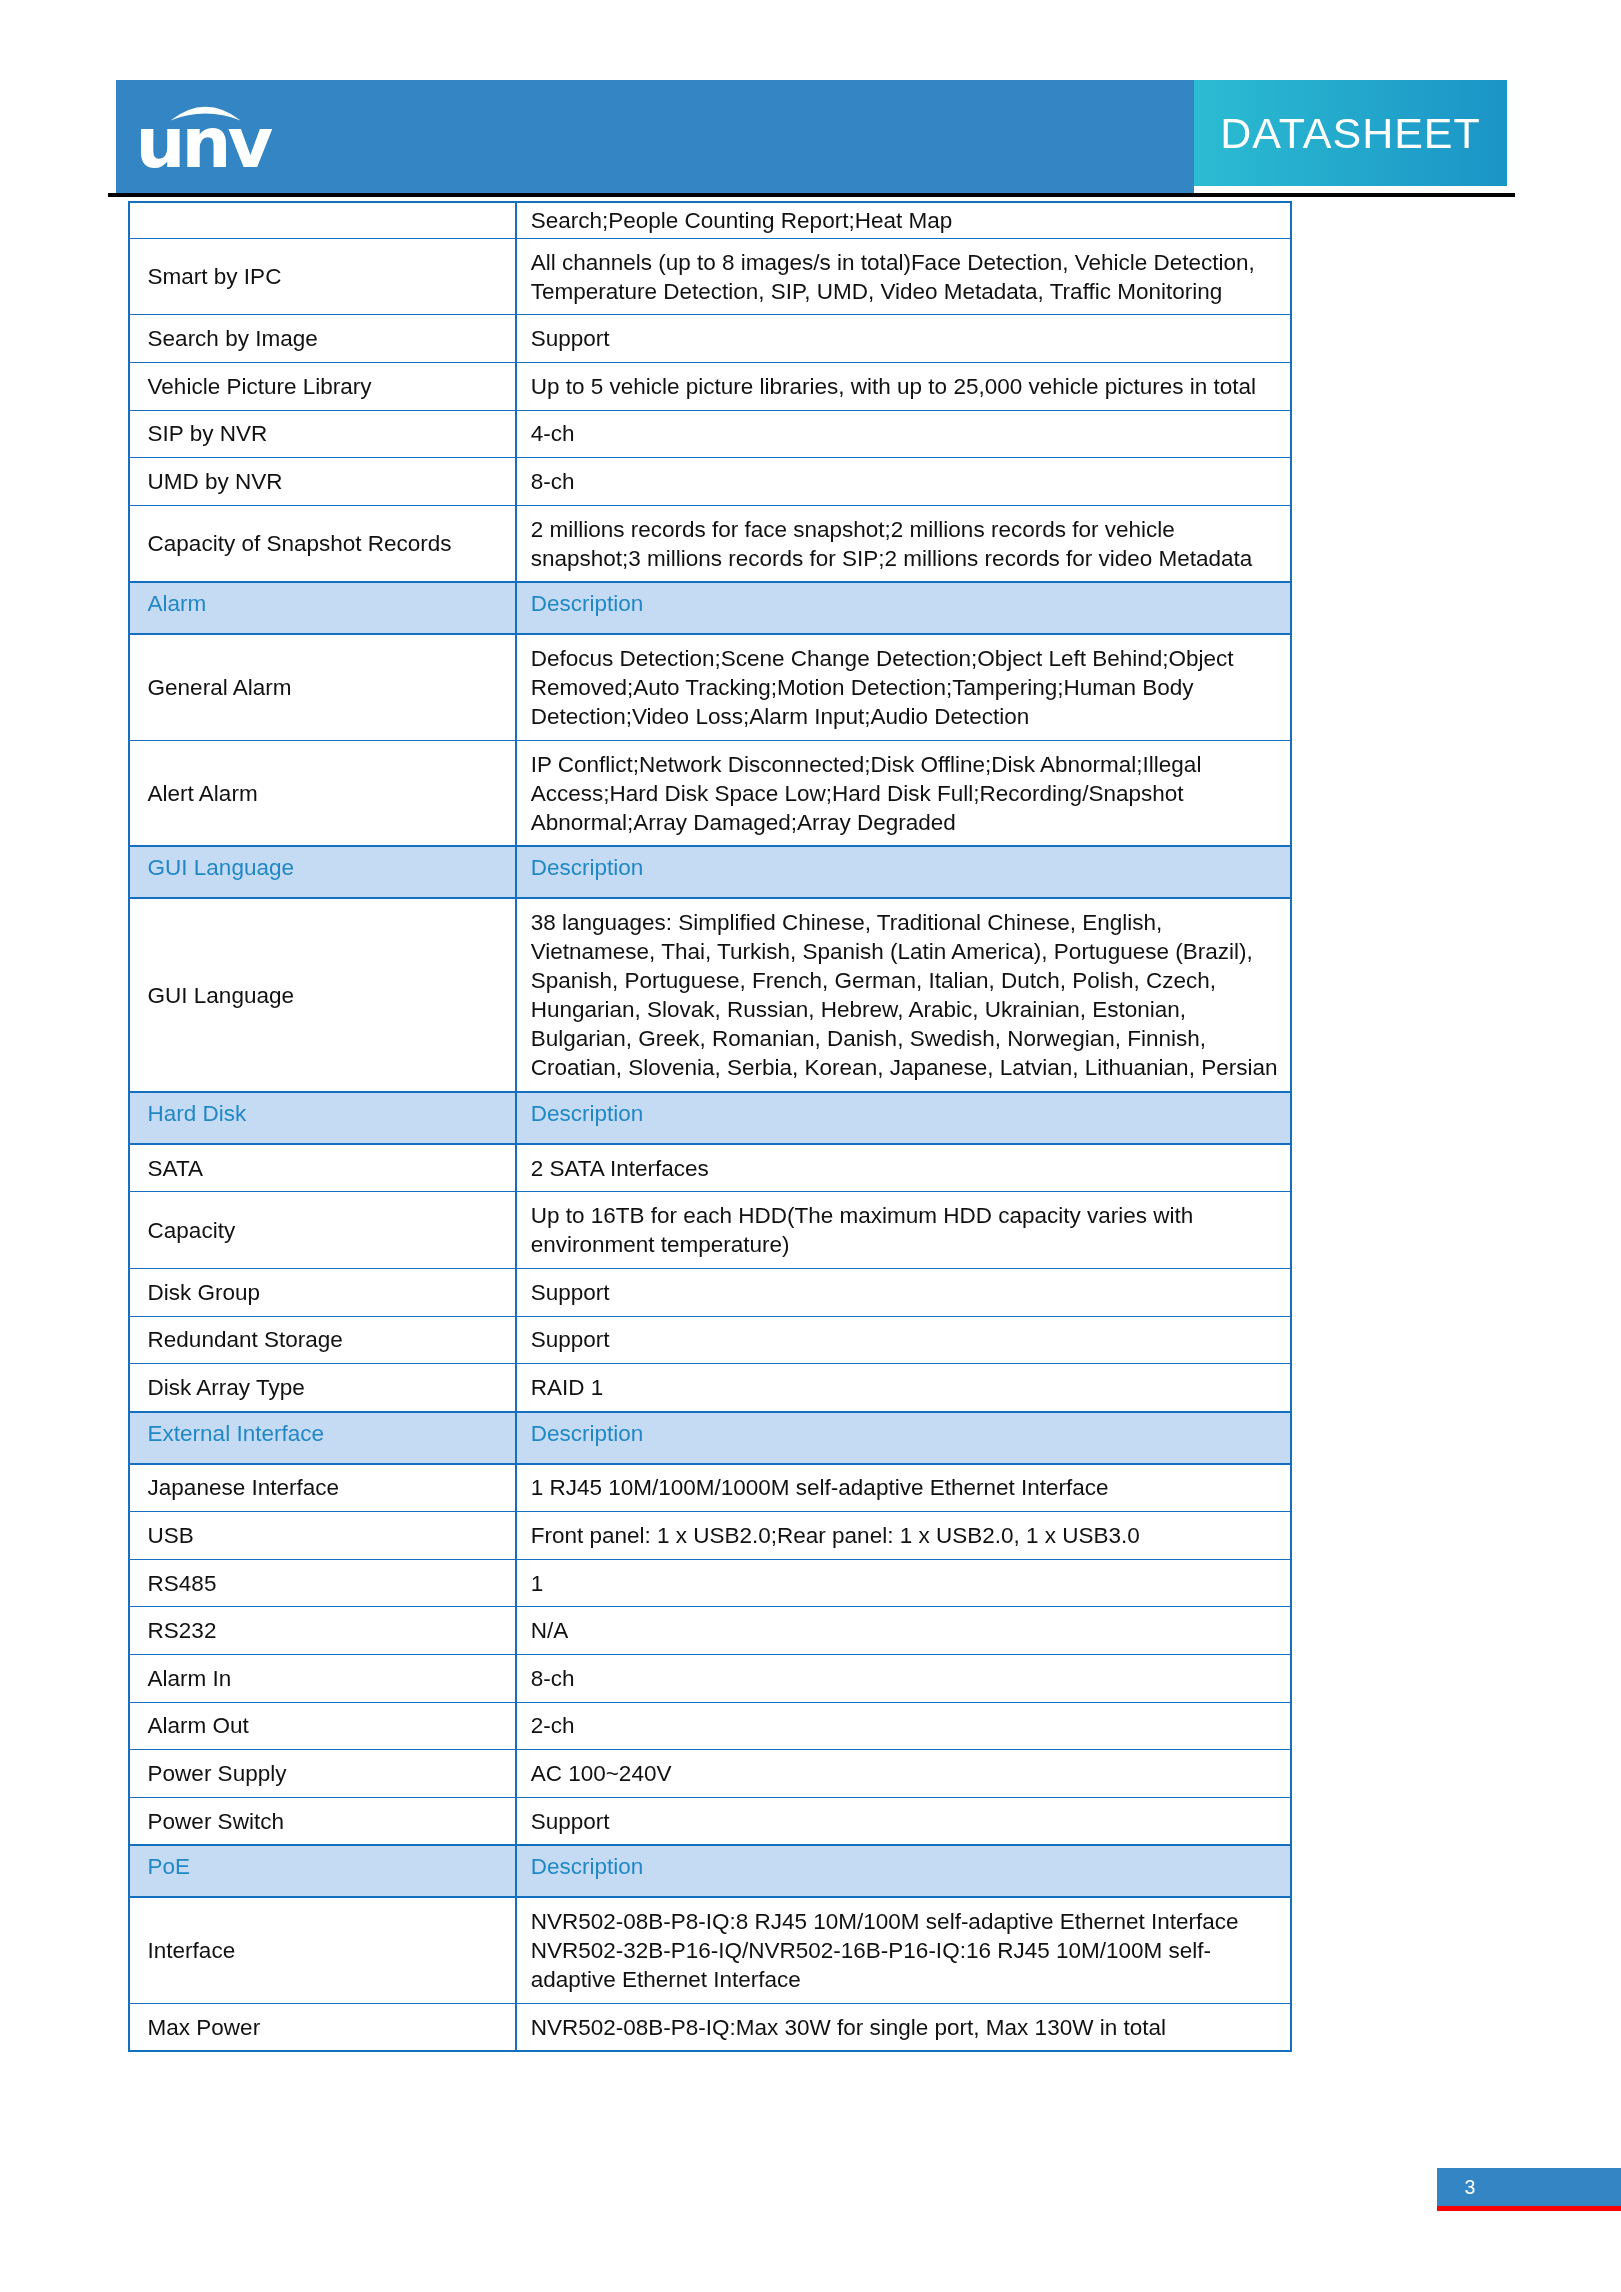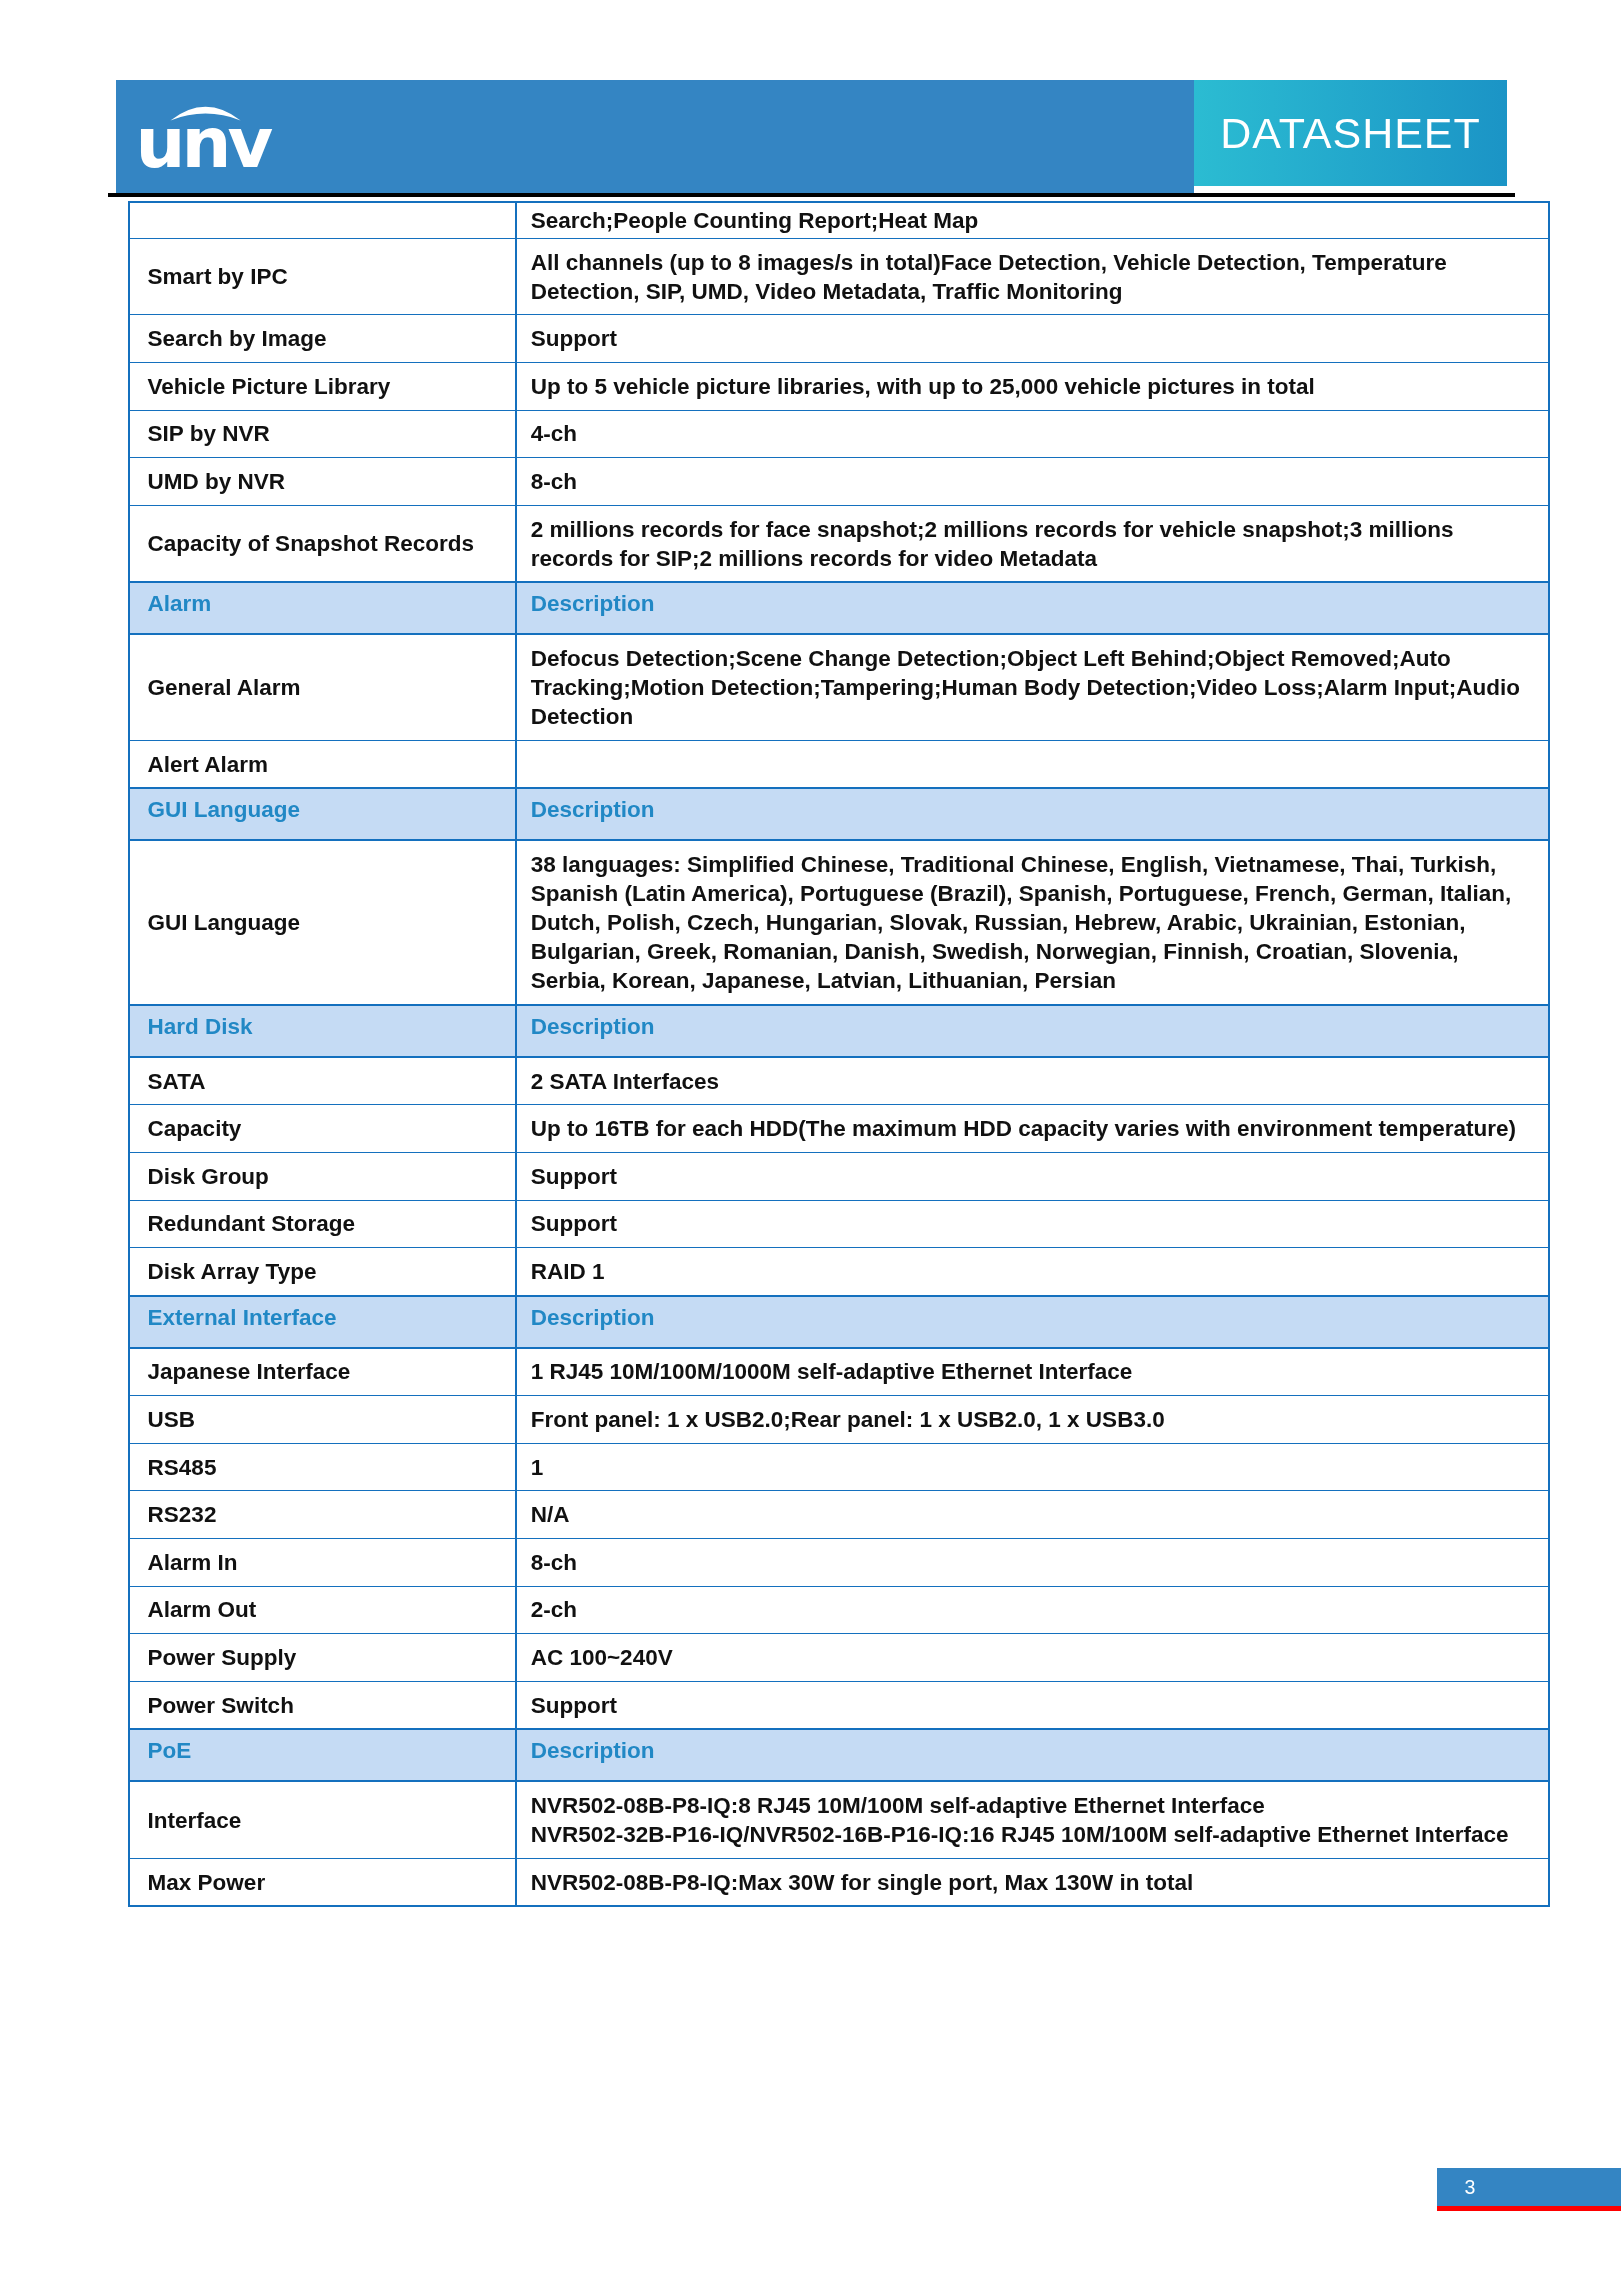--- a/index.html
+++ b/index.html
@@ -21,24 +21,23 @@
     color:#fff; font-size:43px; font-weight:400; letter-spacing:1px;
     display:flex; align-items:center; justify-content:center;
   }
   .header-rule {
     position:absolute; left:108px; top:193px; width:1407px; height:3.9px;
     background:var(--rule-black,#000);
   }
 
   
   .spec-table {
-    position:absolute; left:128px; top:201px; width:1422px;
+    position:absolute; left:128px; top:201px; width:1164px;
     border:2px solid var(--border-blue,#1470BE); border-top-width:2.9px;
     box-sizing:border-box;
-    font-weight:bold;
   }
   .row { display:flex; align-items:stretch; border-top:1px solid var(--border-blue,#1470BE); }
   .row:first-child { border-top:none; }
   .row.section {
     border-top:2.9px solid var(--border-blue,#1470BE);
     border-bottom:2.9px solid var(--border-blue,#1470BE);
     background:var(--section-bg,#C5DBF4);
   }
   .row.section + .row { border-top:none; }
   .label-cell {
@@ -139,20 +138,23 @@
       </div>
   </div>
     <div class="row">
     <div class="label-cell">General Alarm</div>
     <div class="value-cell">
         <p>Defocus Detection;Scene Change Detection;Object Left Behind;Object Removed;Auto Tracking;Motion Detection;Tampering;Human Body Detection;Video Loss;Alarm Input;Audio Detection</p>
       </div>
   </div>
     <div class="row">
     <div class="label-cell">Alert Alarm</div>
+    <div class="value-cell">
+        <p>IP Conflict;Network Disconnected;Disk Offline;Disk Abnormal;Illegal Access;Hard Disk Space Low;Hard Disk Full;Recording/Snapshot Abnormal;Array Damaged;Array Degraded</p>
+      </div>
   </div>
     <div class="row section">
     <div class="label-cell">GUI Language</div>
     <div class="value-cell">
         <p>Description</p>
       </div>
   </div>
     <div class="row">
     <div class="label-cell">GUI Language</div>
     <div class="value-cell">

